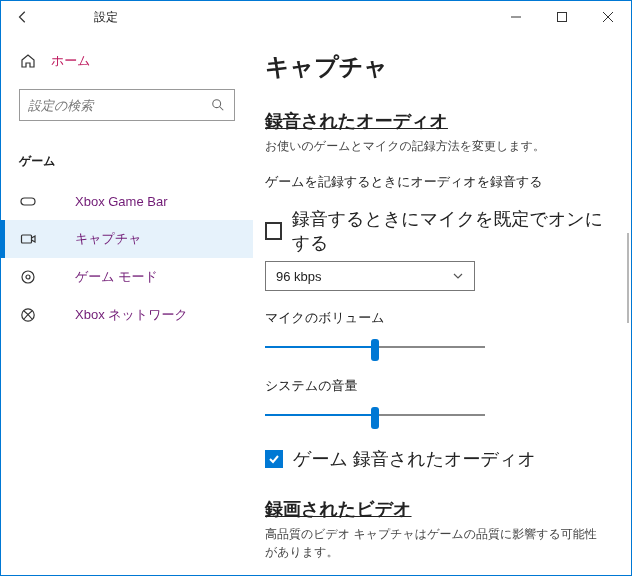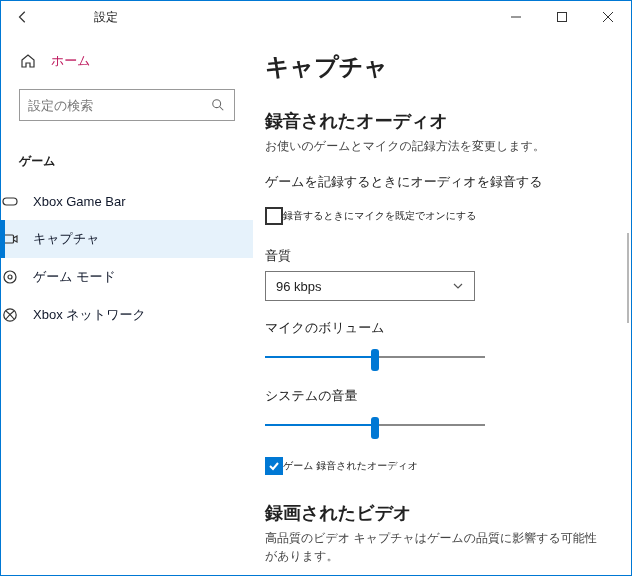--- a/index.html
+++ b/index.html
@@ -11,46 +11,46 @@
   .titlebar .tb-title { font-size: 12px; margin-left: 14px; color: #222; padding-left: 43px; }
   .titlebar .tb-spacer { flex: 1; }
   .titlebar .tb-btn { width: 46px; height: 32px; display: flex; align-items: center; justify-content: center; color: #333; }
   .body { flex: 1; display: flex; overflow: hidden; }
   .sidebar { width: 252px; padding: 10px 0 0 0; display: flex; flex-direction: column; }
   .side-pad { padding: 0 18px; }
   .home-row { display: flex; align-items: center; height: 36px; color: #be185d; }
   .home-row .icon { width: 18px; display: flex; justify-content: center; }
   .home-row .label { font-size: 13px; margin-left: 14px; }
   .search { margin-top: 10px; height: 32px; border: 1px solid #999; display: flex; align-items: center; padding: 0 8px; color: #666; }
-  .search input { flex: 1; border: none; outline: none; font-size: 13px; background: transparent; color: #222; }
+  .search input { flex: 1; border: none; outline: none; font-size: 13px; background: transparent; color: #222; font-style: italic; }
   .search .sicon { width: 16px; display: flex; justify-content: center; }
   .section-title { margin-top: 32px; font-size: 12px; font-weight: 600; color: #222; }
   .nav { margin-top: 12px; display: flex; flex-direction: column; }
-  .nav-item { height: 38px; display: flex; align-items: center; padding-left: 0; font-size: 13px; color: #0f172a; position: relative; }
+  .nav-item { height: 38px; display: flex; align-items: center; padding-left: 18px; font-size: 13px; color: #701a75; position: relative; gap: 24px; }
   .nav-item .nicon { width: 18px; display: flex; justify-content: center; color: #333; }
   .nav-item .nlabel { margin-left: 14px; }
   .nav-item.active { background: #e6f2fb; }
   .nav-item.active::before { content: ""; position: absolute; left: 0; top: 0; bottom: 0; width: 4px; background: #0078d4; }
   .content { flex: 1; padding: 18px 24px 0 12px; overflow-y: auto; color: #222; position: relative; }
   .content h1 { font-size: 24px; font-weight: 600; margin-bottom: 26px; }
-  .content h2 { font-size: 18px; font-weight: 600; margin-top: 4px; }
+  .content h2 { font-size: 18px; font-weight: 600; margin-top: 4px; text-decoration: underline; }
   .content .desc { font-size: 12px; color: #444; margin-top: 4px; line-height: 1.5; }
   .field-label { font-size: 13px; margin-top: 18px; }
   .toggle-row { display: flex; align-items: center; margin-top: 8px; }
   .toggle { width: 40px; height: 20px; border-radius: 10px; position: relative; }
   .toggle.on { background: #0078d4; }
   .toggle .knob { position: absolute; width: 11px; height: 11px; background: #fff; border-radius: 50%; top: 4.5px; }
   .toggle.on .knob { right: 4px; }
   .toggle-label { font-size: 13px; margin-left: 12px; }
   .checkbox-row { display: flex; align-items: center; margin-top: 16px; }
   .cbox { width: 18px; height: 18px; border: 2px solid #333; display: flex; align-items: center; justify-content: center; }
   .cbox.checked { background: #0078d4; border-color: #0078d4; }
   .cbox.checked svg { display: block; }
   .cbox svg { display: none; }
-  .checkbox-row .clabel { font-size: 10px; }
+  .checkbox-row .clabel { font-size: 18px; margin-left: 10px; }
   .select { margin-top: 6px; width: 210px; height: 30px; border: 1px solid #777; display: flex; align-items: center; padding: 0 10px; font-size: 13px; justify-content: space-between; }
   .slider { margin-top: 8px; width: 220px; height: 24px; position: relative; }
   .slider .track { position: absolute; left: 0; right: 0; top: 11px; height: 2px; background: #888; }
   .slider .fill { position: absolute; left: 0; top: 11px; height: 2px; background: #0078d4; }
   .slider .thumb { position: absolute; top: 4px; width: 8px; height: 22px; background: #0078d4; border-radius: 3px; transform: translateX(-4px); }
   .group { margin-top: 26px; }
   .scroll-indicator { position: absolute; right: 2px; top: 200px; width: 2px; height: 90px; background: #b8b8b8; }
 </style>
 </head>
 <body>
@@ -153,21 +153,20 @@
 
       <div class="field-label">ゲームを記録するときにオーディオを録音する</div>
 
       <div class="checkbox-row">
         <div class="cbox">
           
         </div>
         <div class="clabel">録音するときにマイクを既定でオンにする</div>
       </div>
 
-      <div class="field-label" style="margin-top:22px">音質</div>
       <div class="select">
         <span>96 kbps</span>
         <svg width="12" height="12" viewBox="0 0 12 12">
             <path d="M2 4 L6 8 L10 4" stroke="#555" stroke-width="1.2" fill="none"></path>
           </svg>
       </div>
 
       <div class="field-label">マイクのボリューム</div>
       <div class="slider">
         <div class="track"></div>

